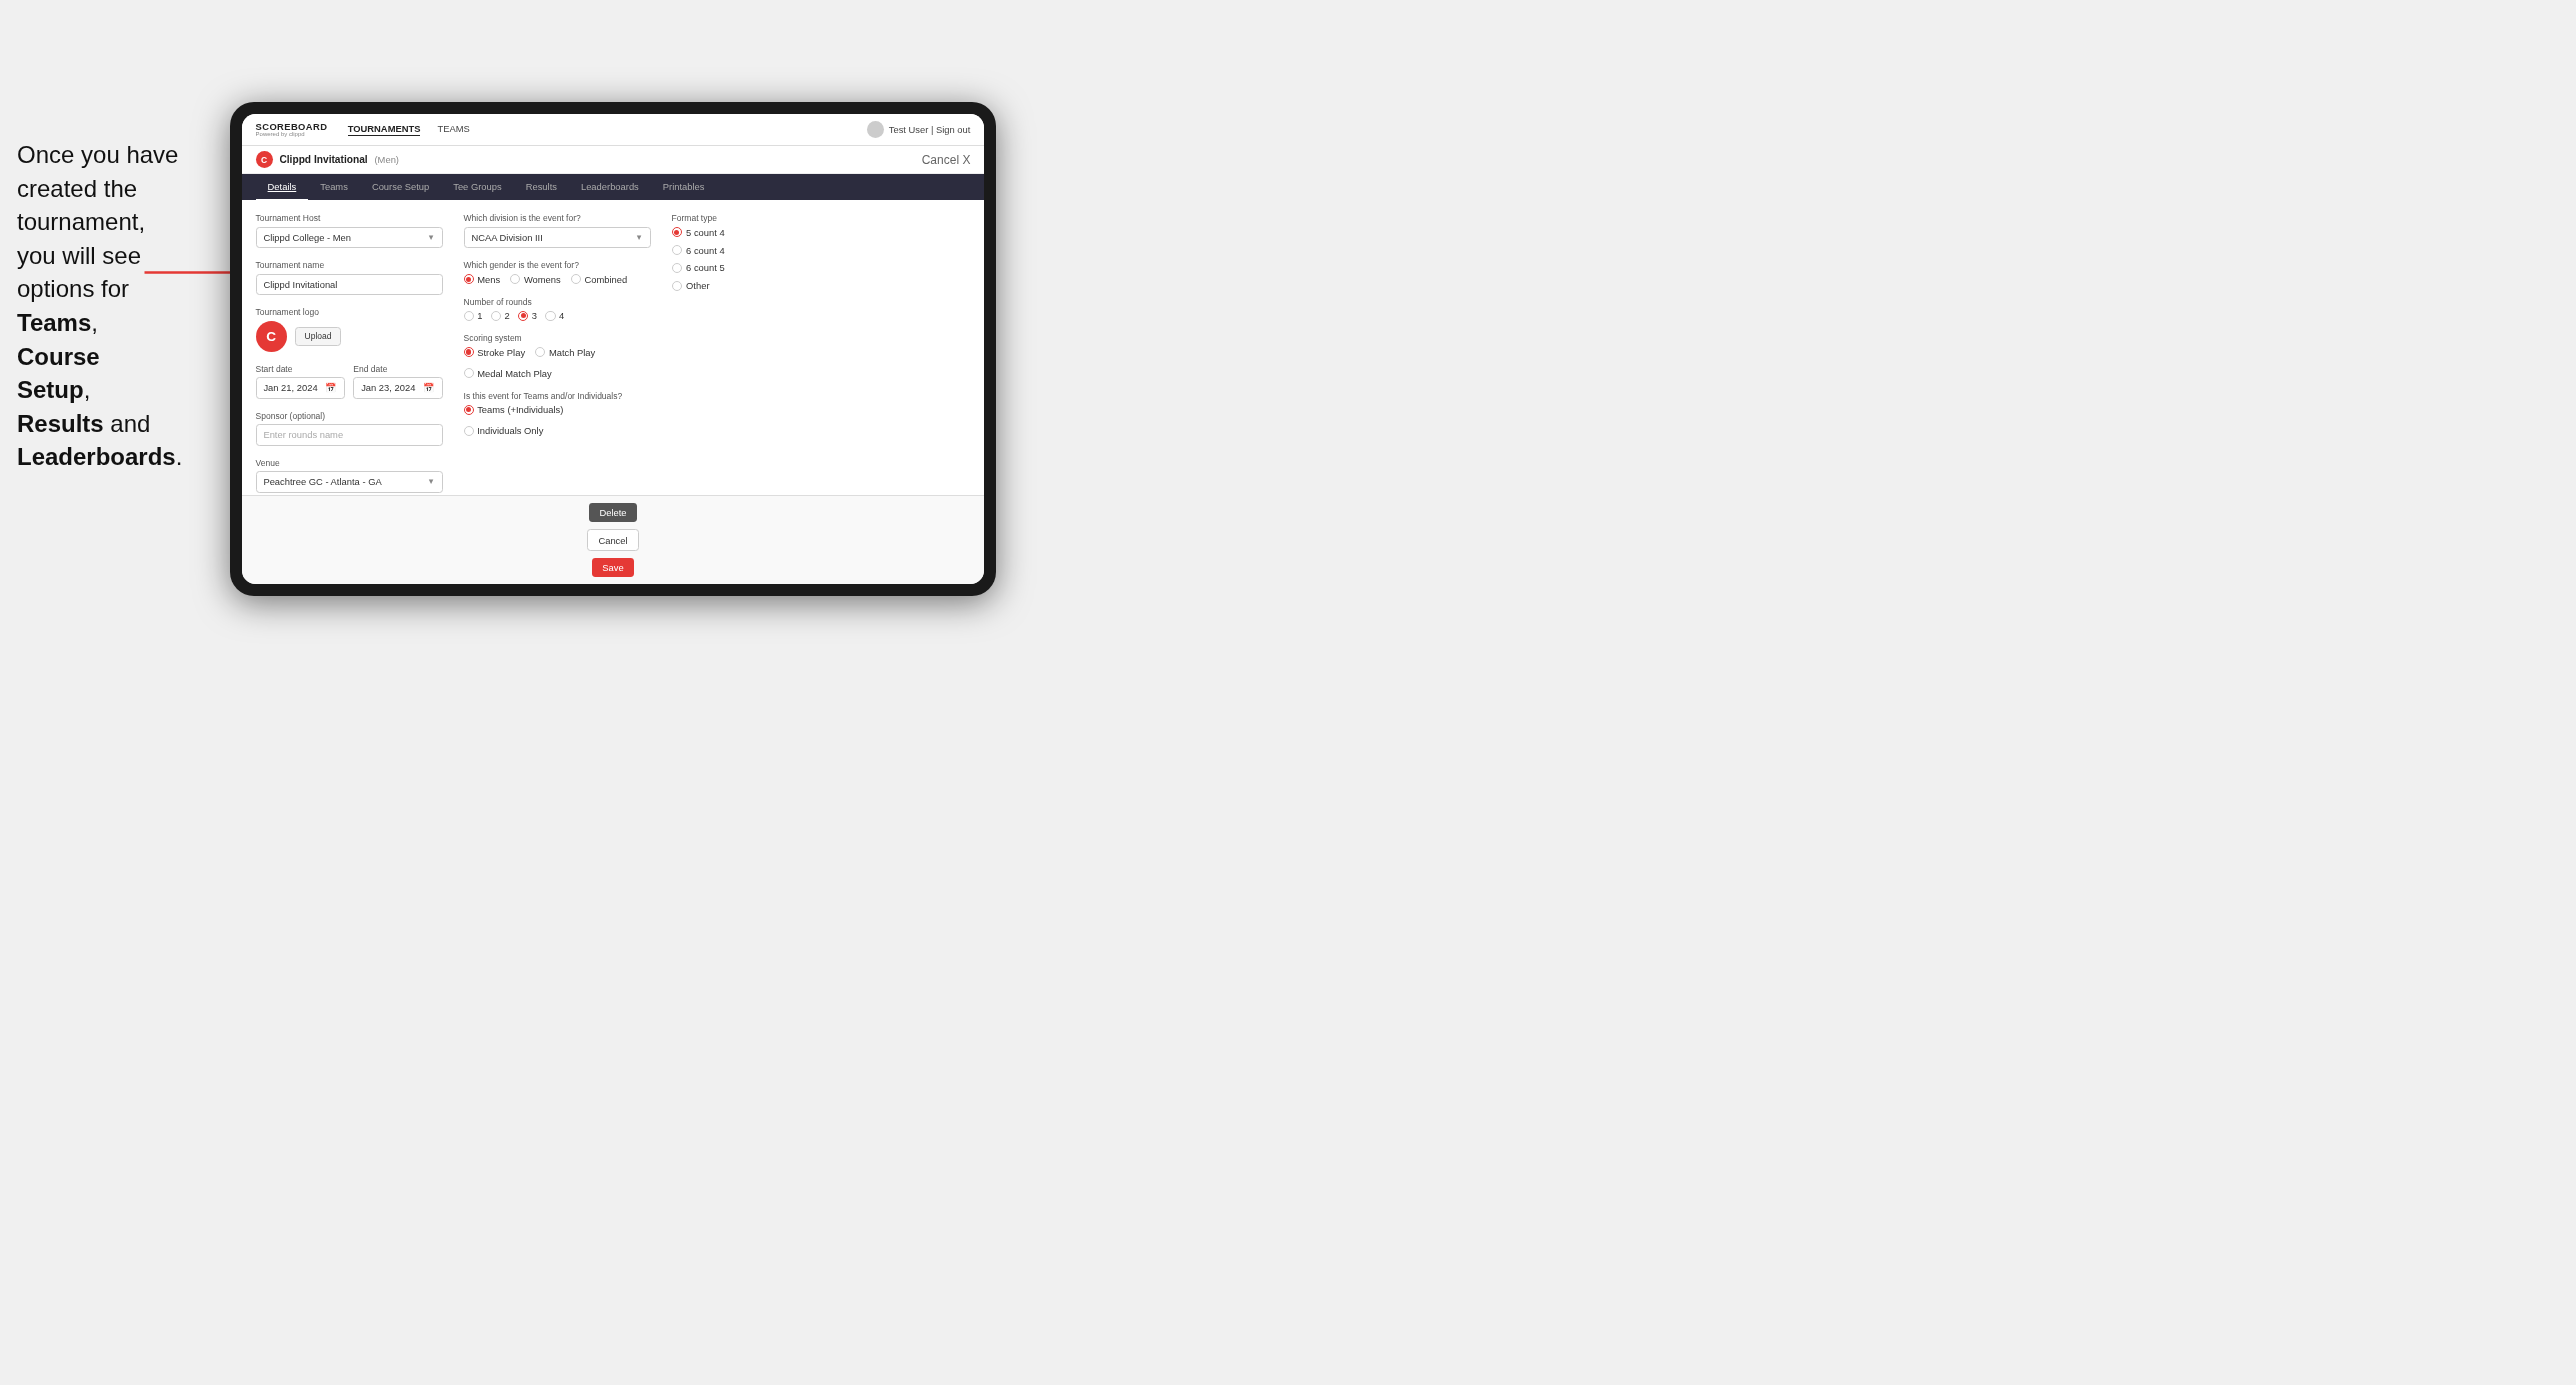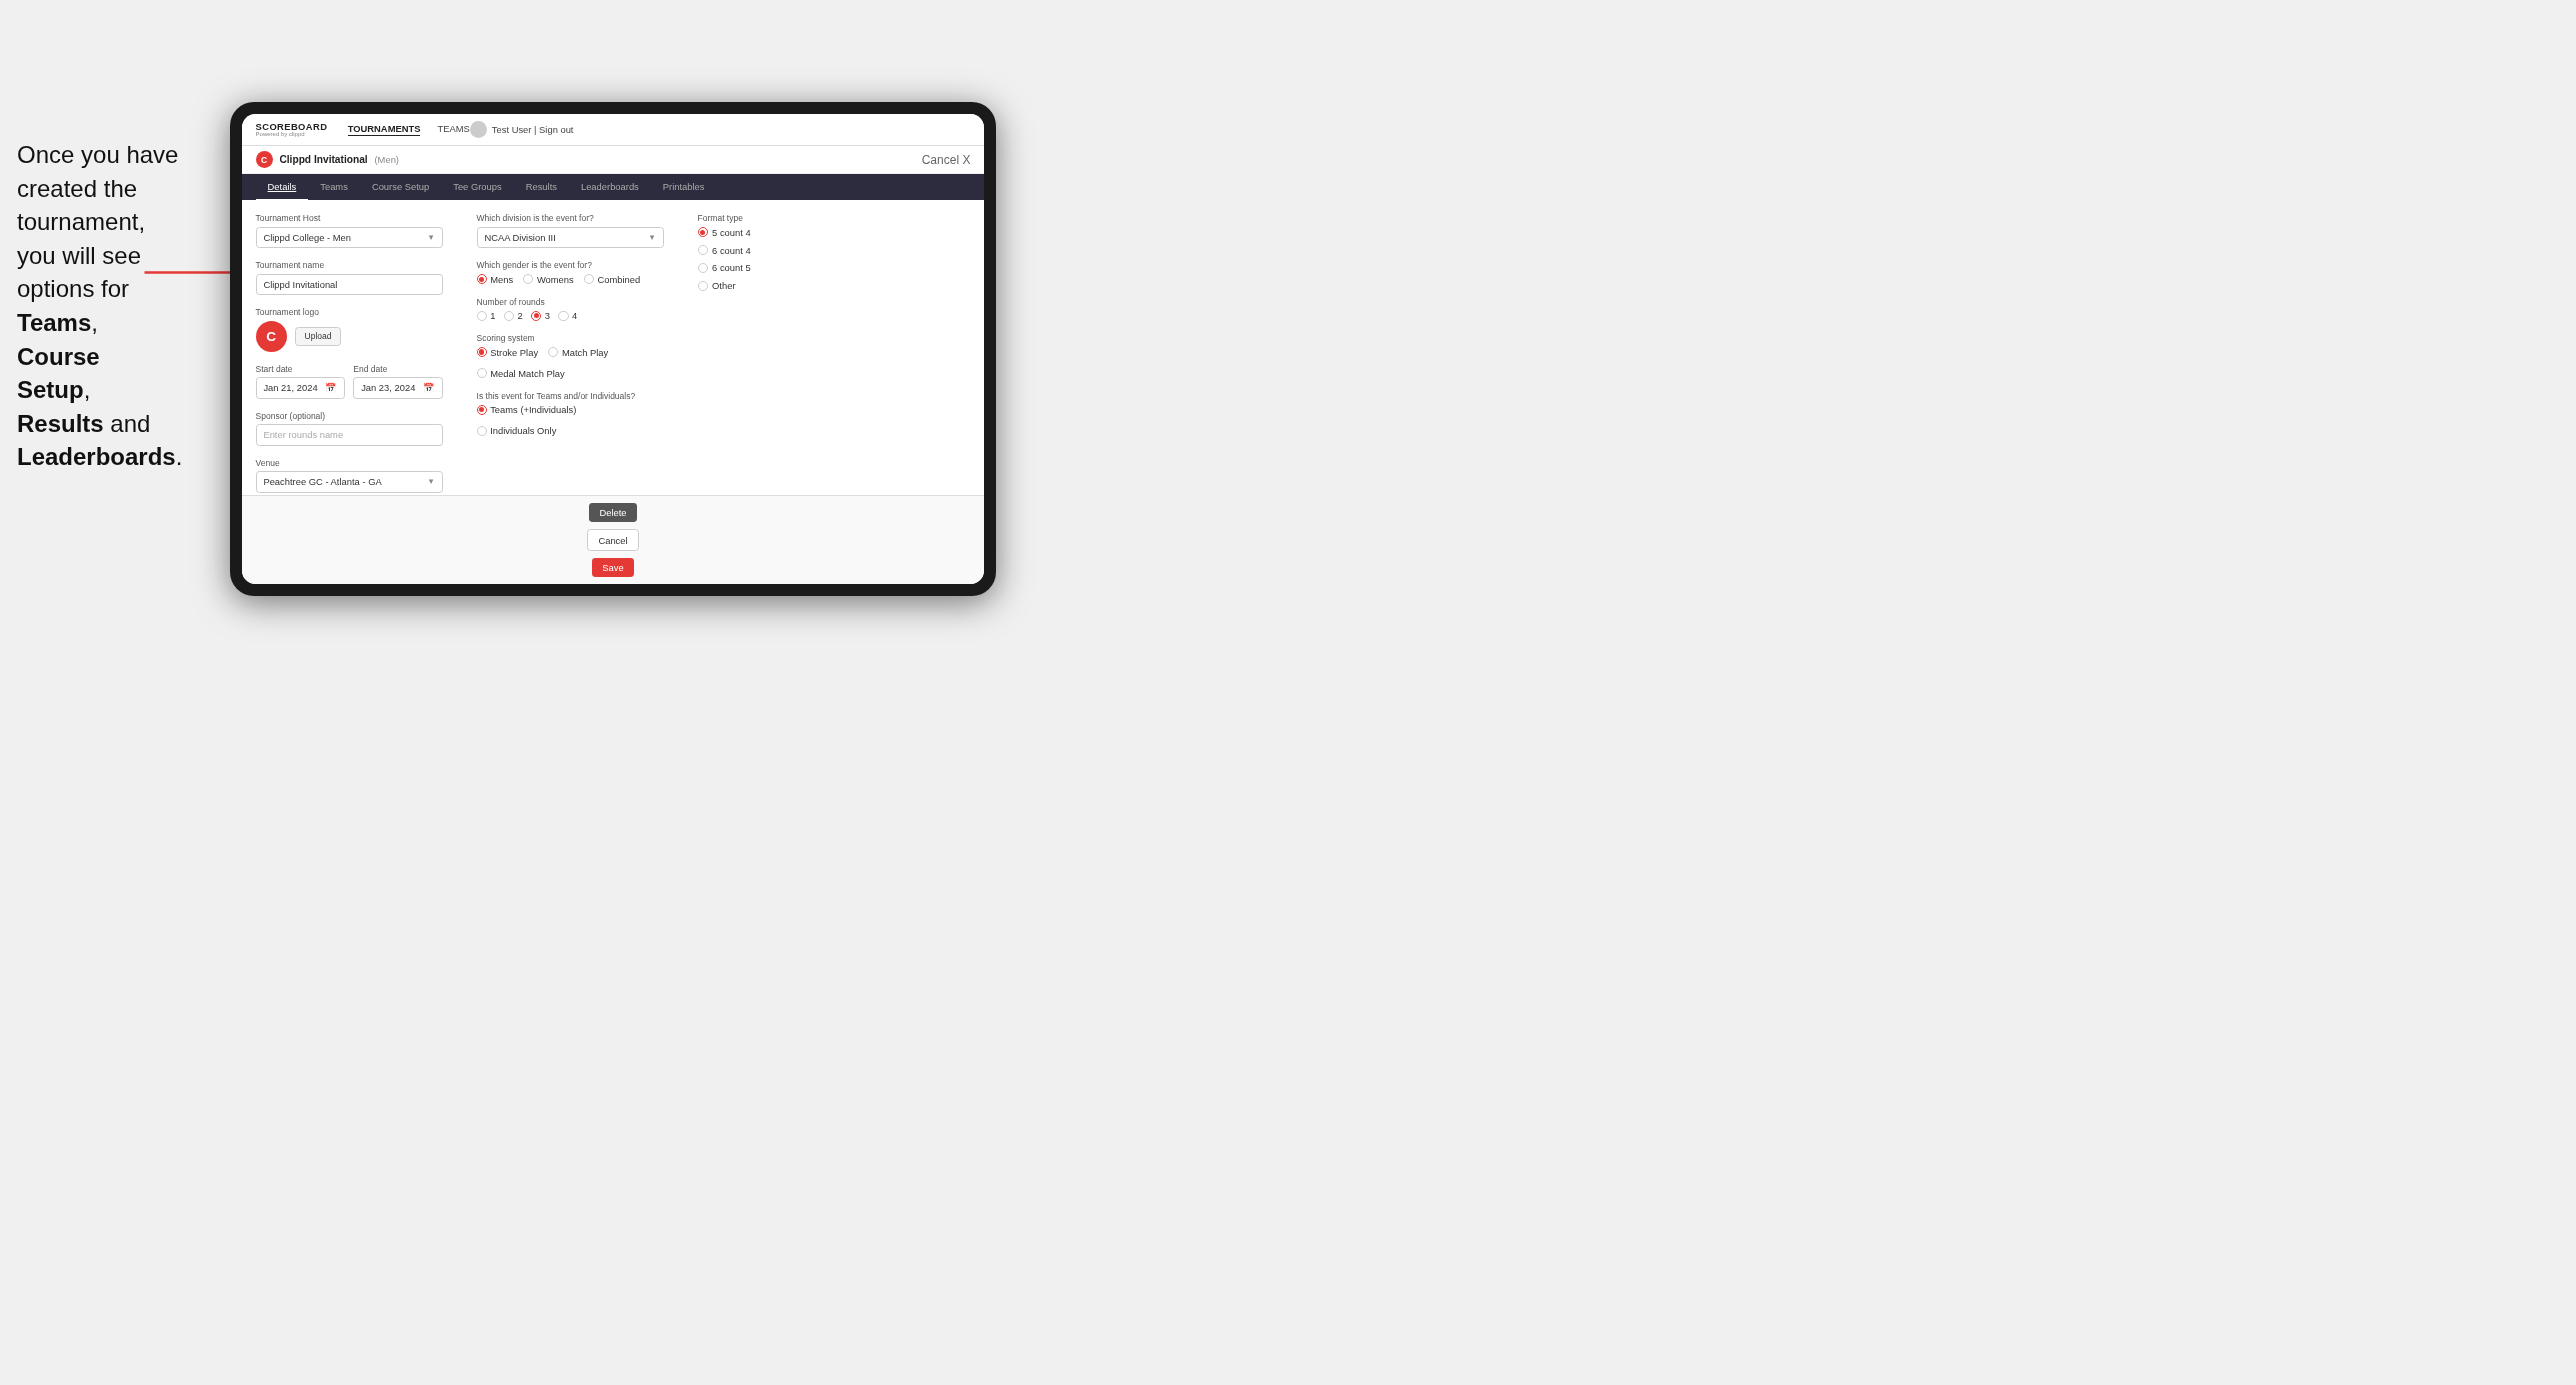--- a/index.html
+++ b/index.html
@@ -50,20 +50,21 @@
       display: flex;
       flex-direction: column;
     }
 
     
     .top-nav {
       background: #fff;
       padding: 6.8px 13.6px;
       display: flex;
       align-items: center;
+      justify-content: space-between;
       border-bottom: 0.9px solid #ddd;
       min-height: 32px;
     }
 
     .logo-area {
       display: flex;
       align-items: center;
       gap: 3.4px;
     }
 
@@ -182,21 +183,21 @@
       text-decoration: underline;
     }
 
     
     .main-content {
       flex: 1;
       background: #fff;
       overflow-y: auto;
       padding: 13.6px;
       display: flex;
-      gap: 34px;
+      gap: 21px;
     }
 
     
     .left-col {
       flex: 0 0 187px;
     }
 
     
     .mid-col {
       flex: 0 0 187px;

